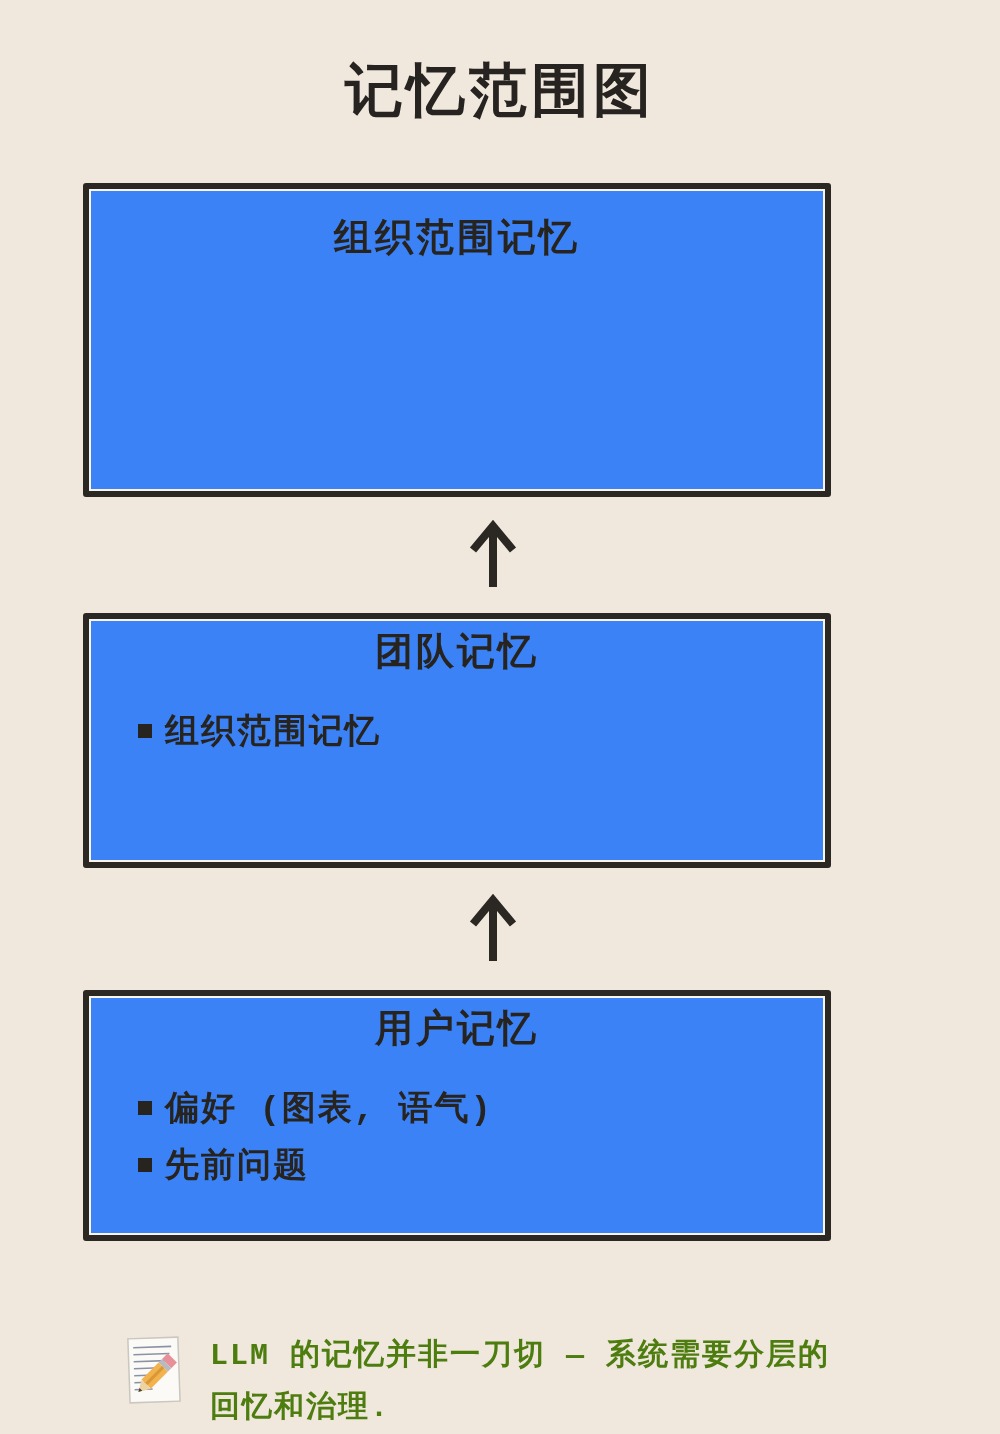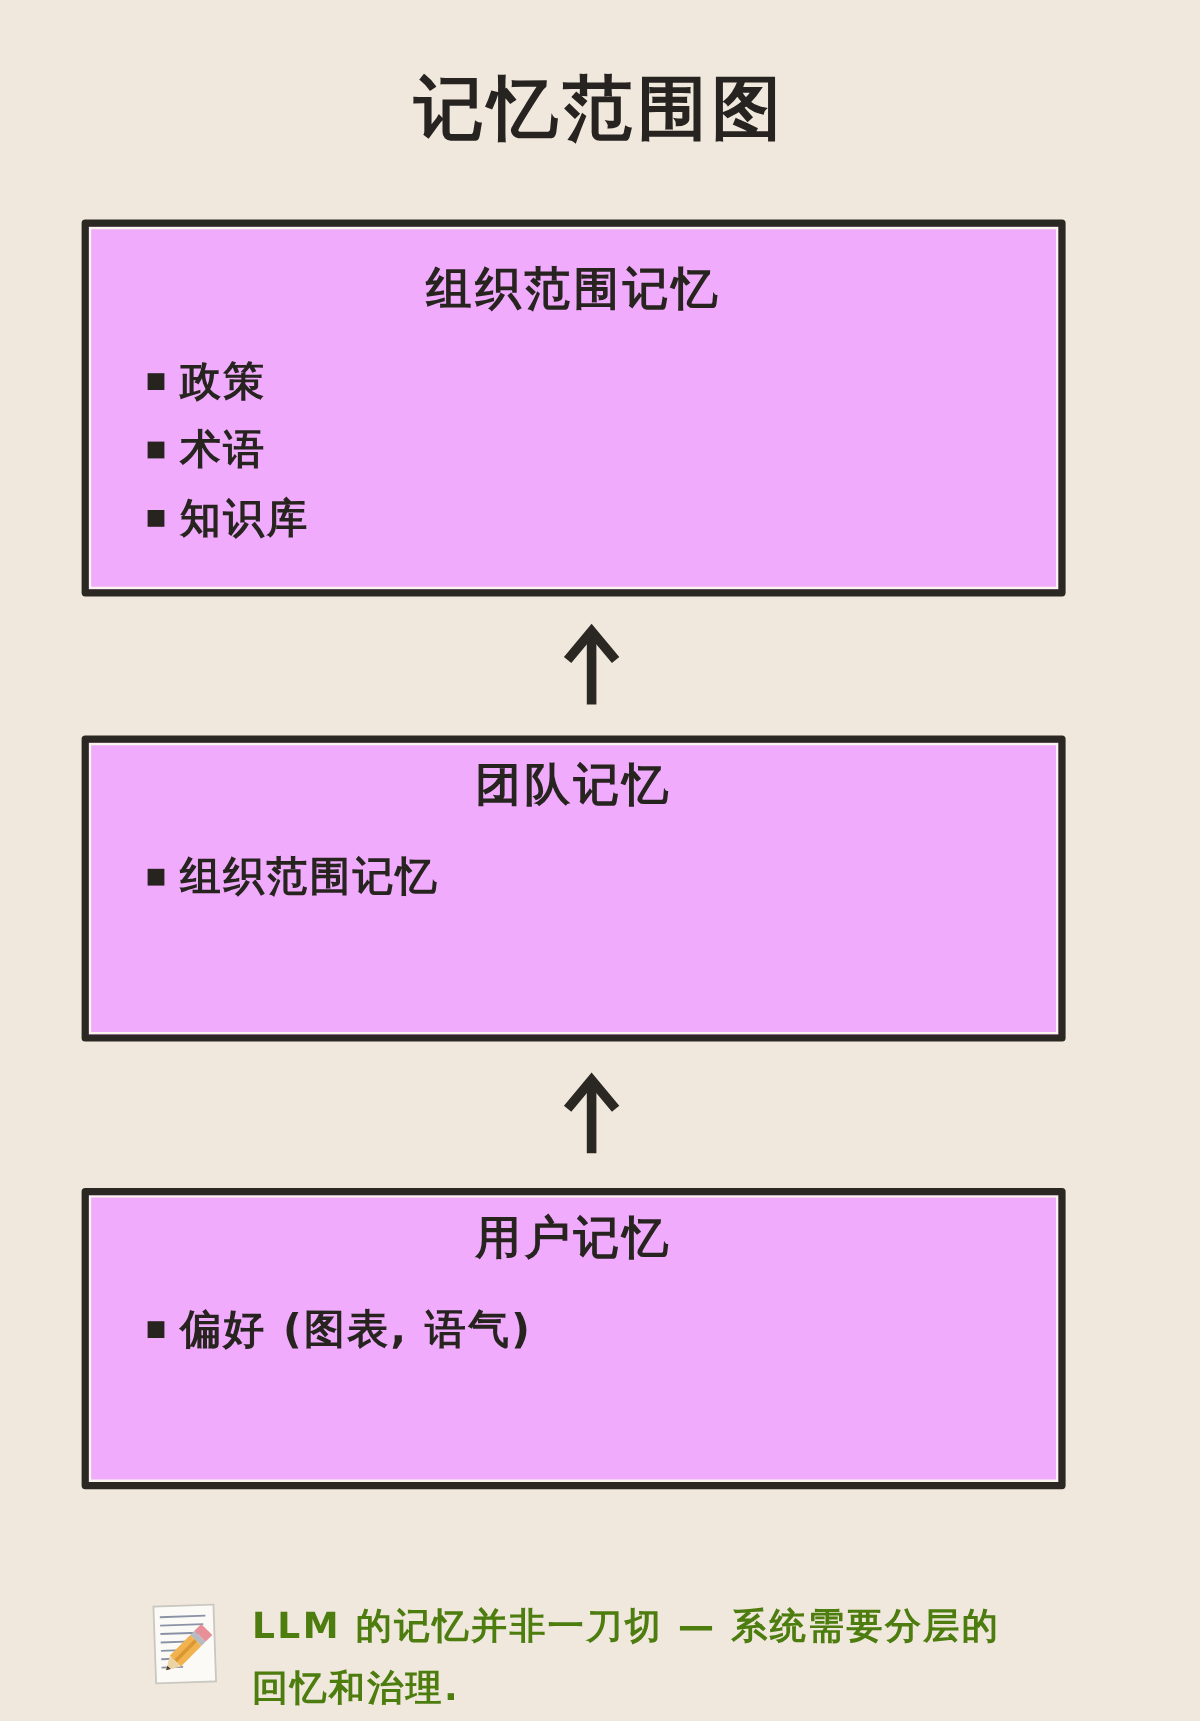--- a/index.html
+++ b/index.html
@@ -11,39 +11,40 @@
     height: 1434px;
     background: #f0e8dc;
     font-family: "DejaVu Sans", sans-serif;
     color: #272420;
     position: relative;
     overflow: hidden;
   }
   .page {
     position: absolute;
     inset: 0;
+    font-family: Liberation Mono, monospace;
   }
   .page-title {
     position: absolute;
     top: 52px;
     left: 0;
     width: 100%;
     margin: 0;
     text-align: center;
     font-size: 58px;
     font-weight: 800;
     letter-spacing: 4px;
     color: #262320;
   }
   .box {
     position: absolute;
-    left: 68px;
-    width: 820px;
+    left: 83px;
+    width: 748px;
     box-sizing: border-box;
-    background: #f0abfc;
+    background: #3b82f6;
     border: 6px solid #2b2824;
     border-radius: 3px;
     box-shadow: inset 0 0 0 2px #faf5ec;
   }
   .box-org  { top: 183px;  height: 314px; }
   .box-team { top: 613px;  height: 255px; }
   .box-user { top: 990px;  height: 251px; }
 
   .box-title {
     margin: 0;
@@ -123,34 +124,20 @@
 </style>
 </head>
 <body>
 
 <div class="page">
 
   <h1 class="page-title">记忆范围图</h1>
 
   <section class="box box-org">
     <h2 class="box-title">组织范围记忆</h2>
-    <ul class="items">
-      <li>
-        <span class="bullet"></span>
-        <span>政策</span>
-      </li>
-      <li>
-        <span class="bullet"></span>
-        <span>术语</span>
-      </li>
-      <li>
-        <span class="bullet"></span>
-        <span>知识库</span>
-      </li>
-    </ul>
   </section>
 
   <div class="arrow arrow-1">
     <svg viewBox="0 0 58 72" xmlns="http://www.w3.org/2000/svg">
       <path d="M29 70 L29 12" stroke="#2b2824" stroke-width="8" fill="none"></path>
       <path d="M9 33 L29 9 L49 33" stroke="#2b2824" stroke-width="8" fill="none" stroke-linejoin="miter"></path>
     </svg>
   </div>
 
   <section class="box box-team">
@@ -170,20 +157,24 @@
     </svg>
   </div>
 
   <section class="box box-user">
     <h2 class="box-title">用户记忆</h2>
     <ul class="items">
       <li>
         <span class="bullet"></span>
         <span>偏好 (图表, 语气)</span>
       </li>
+      <li>
+        <span class="bullet"></span>
+        <span>先前问题</span>
+      </li>
     </ul>
   </section>
 
   <footer class="footer">
     <span class="memo">
       <svg viewBox="0 0 64 74" xmlns="http://www.w3.org/2000/svg">
 
         <g transform="rotate(-2 32 37)">
           <rect x="7" y="4" width="50" height="64" fill="#fbfaf6" stroke="#c9c7c0" stroke-width="1.5"></rect>
           <path d="M12 13 H50 M12 20 H48 M12 27 H44 M12 34 H38 M12 41 H40 M12 48 H34 M12 55 H30" stroke="#8a93a6" stroke-width="1.6" fill="none"></path>

